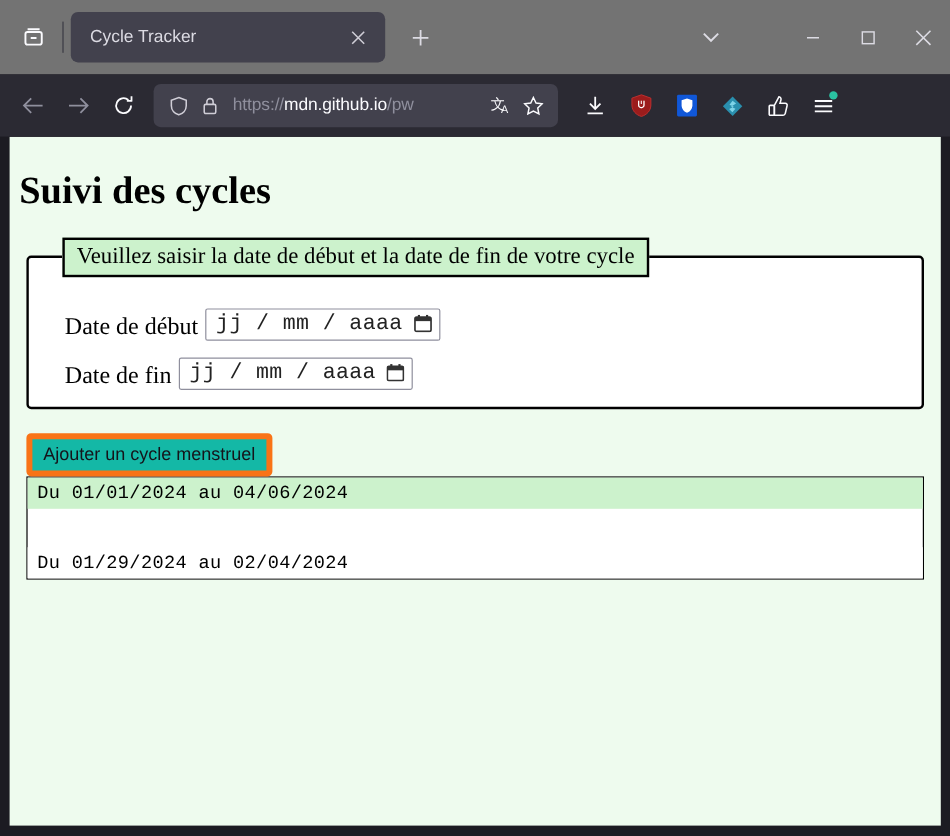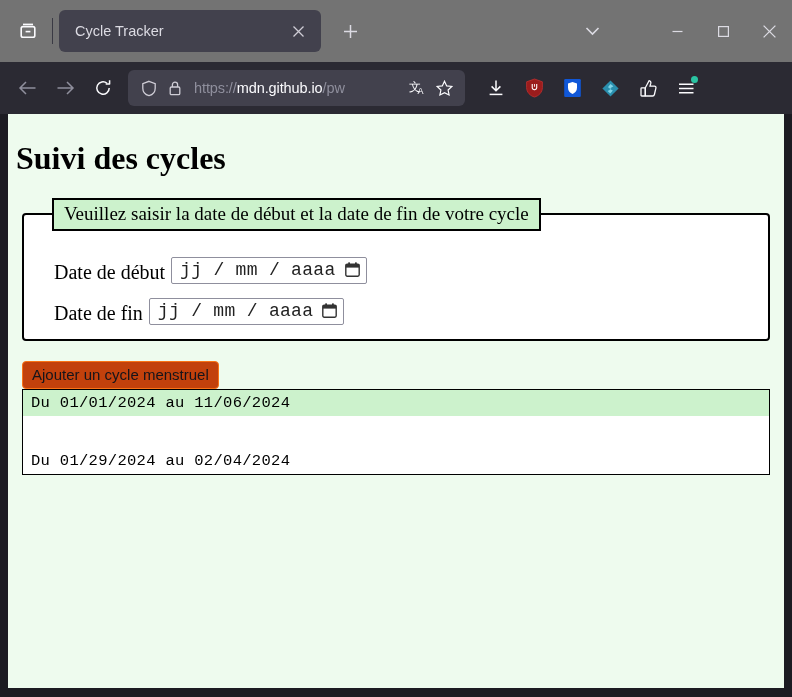--- a/index.html
+++ b/index.html
@@ -232,22 +232,22 @@
     color: #222;
     letter-spacing: 0.3px;
   }
   .date-input .cal {
     margin-left: 9px;
     display: flex;
     align-items: center;
   }
   .add-button {
     margin: 20px 0 0 6px;
-    background: #c2410c;
-    border: 1px solid #f97316;
+    background: #14b8a6;
+    border: 5px solid #f97316;
     border-radius: 4px;
     font-family: "Liberation Sans", sans-serif;
     font-size: 15px;
     color: #15141a;
     padding: 4px 9px 5px 9px;
     cursor: pointer;
   }
   h2.past-title {
     font-family: "Liberation Serif", serif;
     font-size: 31px;
@@ -460,19 +460,19 @@
               </svg>
             </span>
           </div>
         </div>
       </fieldset>
 
       <button class="add-button">Ajouter un cycle menstruel</button>
 
 
       <ul class="cycle-list">
-        <li class="odd">Du 01/01/2024 au 11/06/2024</li>
+        <li class="odd">Du 01/01/2024 au 04/06/2024</li>
         <li class="even">Du 01/29/2024 au 02/04/2024</li>
       </ul>
 
     </div>
   </div>
 </div>
 
 </body></html>

